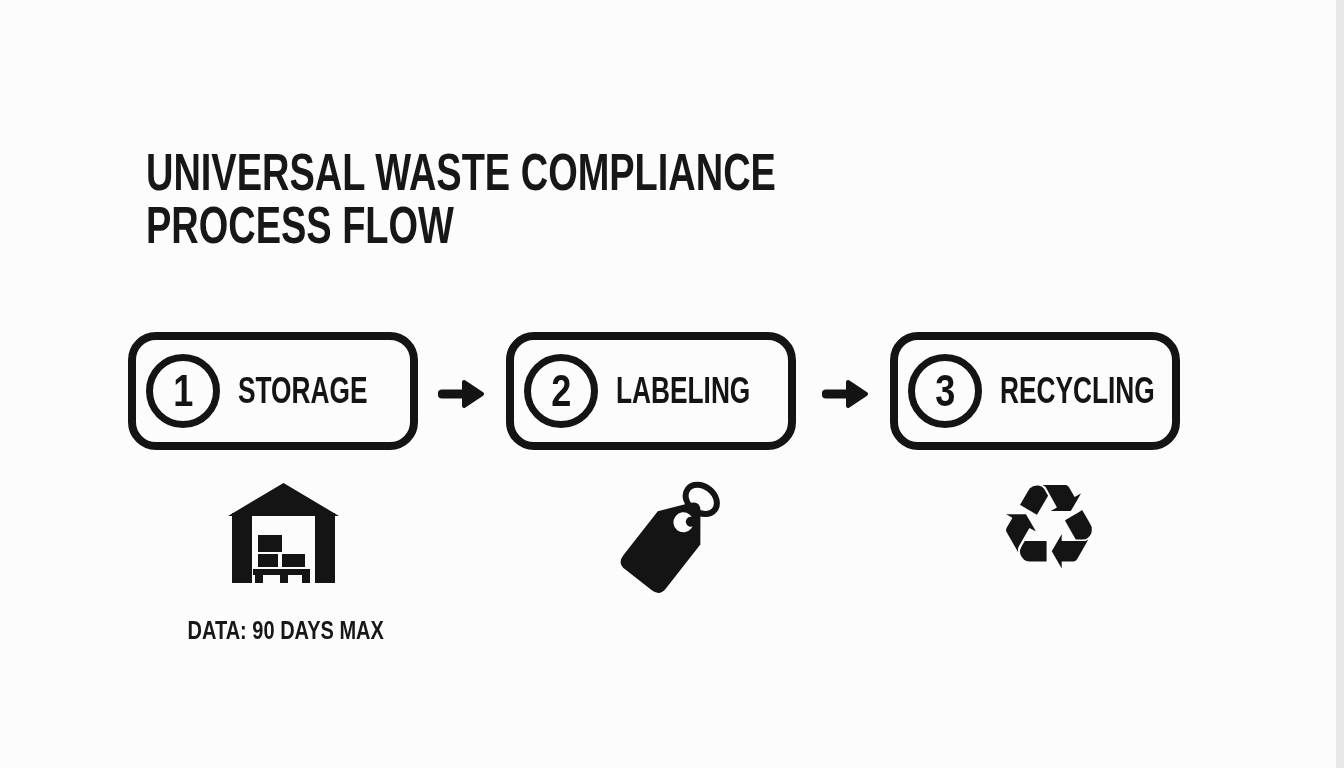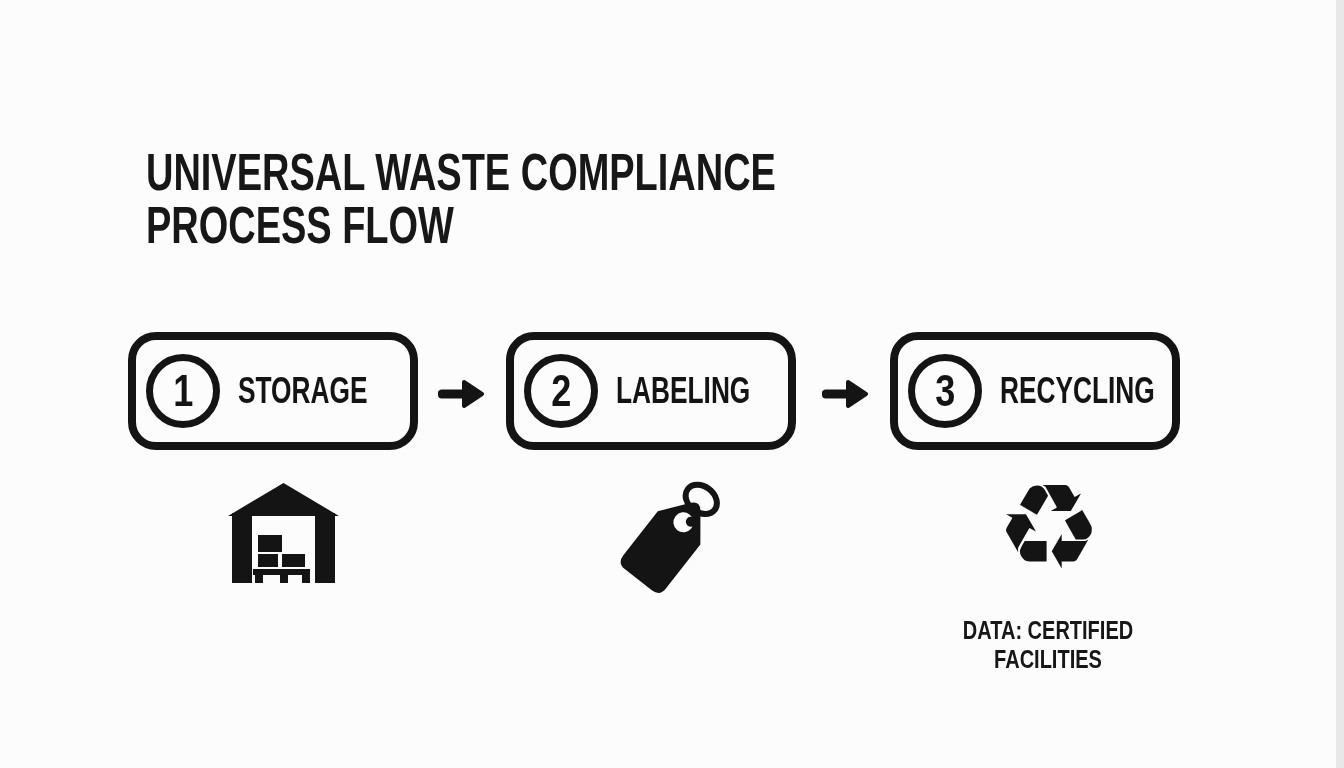--- a/index.html
+++ b/index.html
@@ -169,17 +169,17 @@
     <g transform="rotate(38 68 72)">
       <ellipse cx="68" cy="18" rx="17" ry="13" fill="none" stroke="#141414" stroke-width="6"></ellipse>
       <path d="M41,54 L62,27 Q68,20 74,27 L95,54 L95,110 Q95,120 85,120 L51,120 Q41,120 41,110 Z" fill="#141414"></path>
       <circle cx="68" cy="47" r="10" fill="#fcfcfc"></circle>
       <circle cx="73.5" cy="42" r="5" fill="#141414"></circle>
     </g>
   </svg>
 
   <div class="icon-recycle">♻</div>
 
-  <div class="data-label pos-3">
-    <span class="txt">DATA: CERTIFIED FACILITIES</span>
+  <div class="data-label pos-1">
+    <span class="txt">DATA: 90 DAYS MAX</span>
   </div>
 
 </div>
 
 </body></html>

